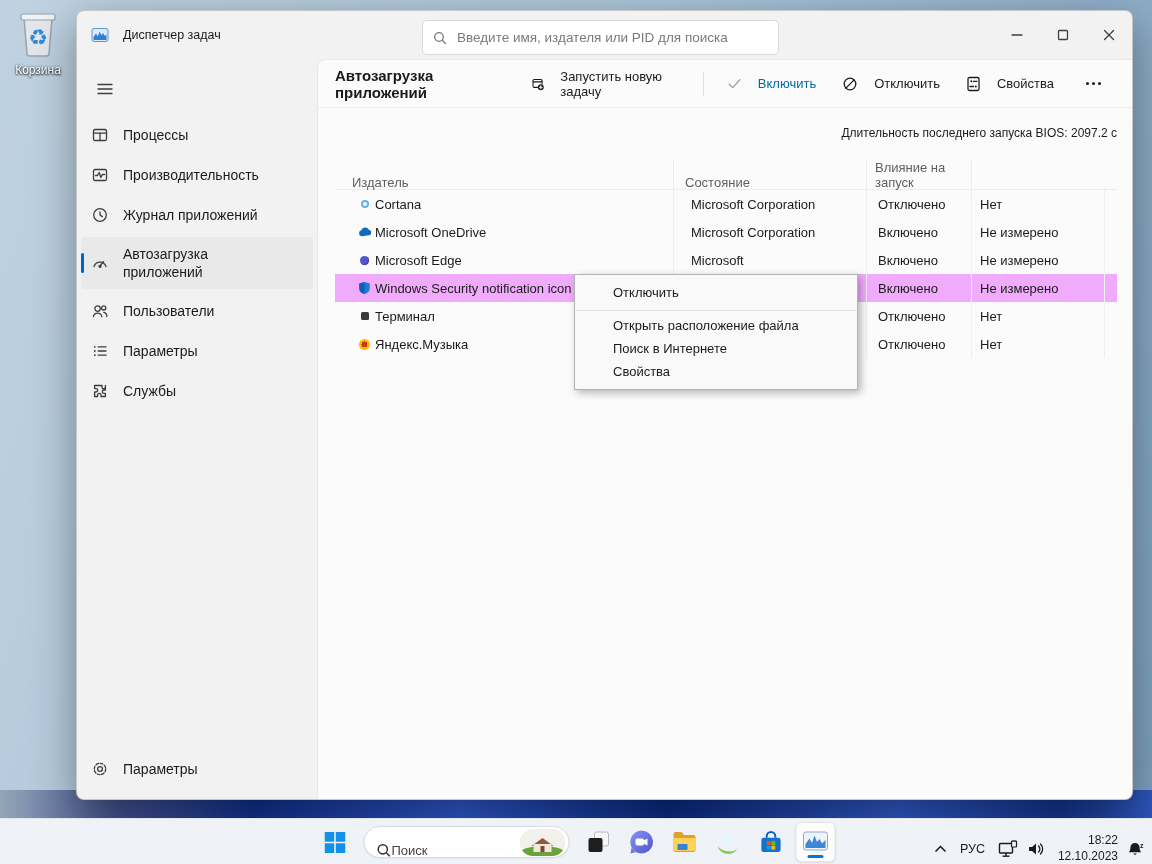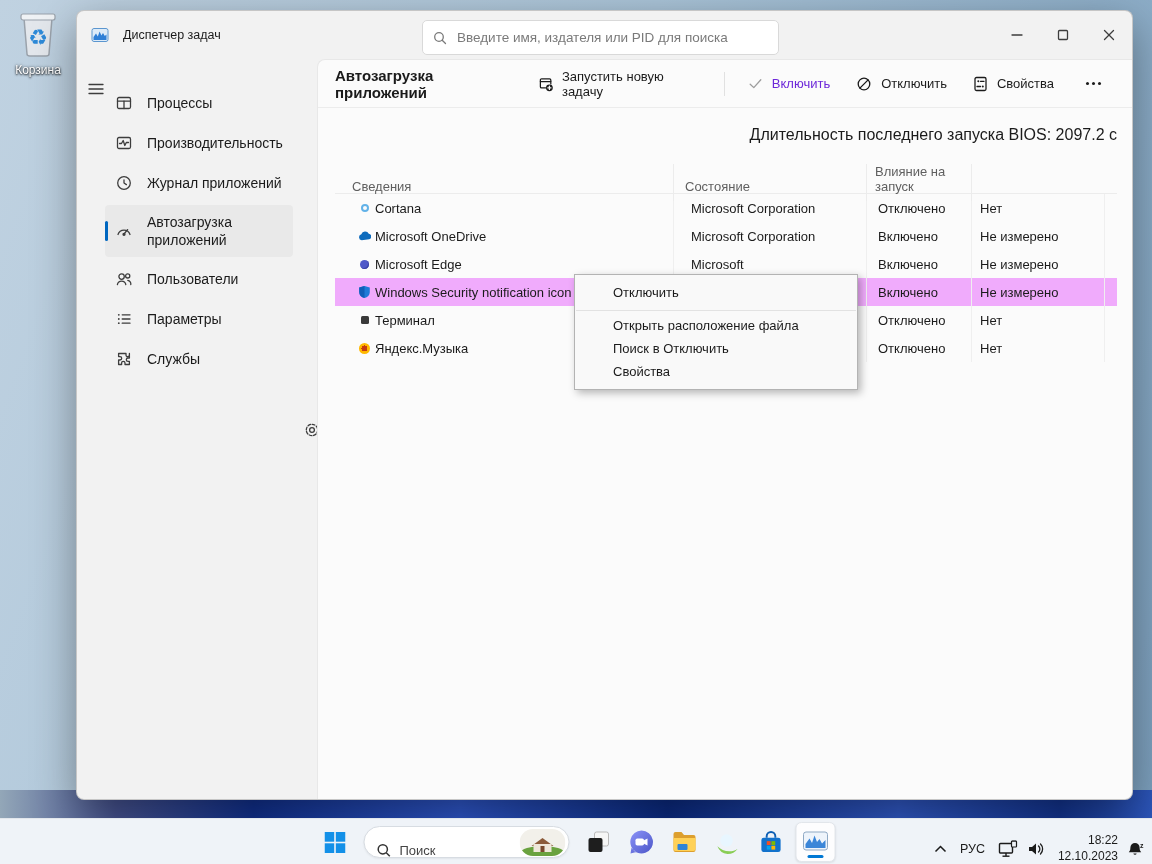--- a/index.html
+++ b/index.html
@@ -32,50 +32,50 @@
     background:#fff; border:1px solid #d9d9d9; border-radius:5px;
     display:flex; align-items:center; padding:0 10px; gap:10px; }
   .tb-search input { border:none; outline:none; flex:1; font-size:13.5px; font-family:inherit; color:#1b1b1b; background:transparent; }
   .tb-search input::placeholder { color:#7a7a7a; }
   .win-controls { position:absolute; right:0; top:0; height:48px; display:flex; }
   .wc-btn { width:46px; height:48px; display:flex; align-items:center; justify-content:center; }
 
   .win-body { position:absolute; top:48px; left:0; right:0; bottom:0; display:flex; }
 
   
-  .sidebar { width:240px; display:flex; padding:14px 4px 12px 4px; }
+  .sidebar { width:240px; display:flex; flex-direction:column; padding:14px 4px 12px 4px; }
   .hamburger { width:36px; height:32px; margin-left:6px; border-radius:4px;
     display:flex; align-items:center; justify-content:center; }
   .nav { margin-top:12px; display:flex; flex-direction:column; gap:4px; }
   .nav-item { position:relative; min-height:36px; border-radius:4px; display:flex;
     align-items:center; padding:0 10px; gap:14px; font-size:14px; cursor:default; }
   .nav-item .nicon { width:18px; height:18px; flex:0 0 18px; display:flex; align-items:center; justify-content:center; }
   .nav-item.selected { background:#e9e9e9; min-height:52px; }
   .nav-item.selected .nlabel { max-width:118px; line-height:1.3; }
   .nav-item.selected::before { content:""; position:absolute; left:0; top:50%; transform:translateY(-50%);
     width:3px; height:20px; border-radius:2px; background:#0067c0; }
   .nav-spacer { flex:1; }
   svg.ic { stroke:#3d3d3d; fill:none; stroke-width:1.3; stroke-linecap:round; stroke-linejoin:round; }
 
   
   .panel { flex:1; background:#fbfbfb; border-top-left-radius:8px; border-bottom-right-radius:8px;
     border-left:1px solid #e8e8e8; border-top:1px solid #e8e8e8; position:relative; overflow:hidden; }
   .page-header { height:47px; display:flex; align-items:center; padding:0 14px 0 17px; }
   .page-title { font-size:15px; font-weight:700; }
   .toolbar { margin-left:auto; display:flex; align-items:center; gap:4px; }
-  .tool-btn { display:flex; align-items:center; gap:9px; padding:7px 11px; border-radius:4px; font-size:13px; }
-  .tool-btn.disabled { color:#6d28d9; }
+  .tool-btn { display:flex; align-items:center; gap:16px; padding:7px 11px; border-radius:4px; font-size:13px; }
+  .tool-btn.disabled { color:#0369a1; }
   .tool-sep { width:1px; height:24px; background:#e1e1e1; margin:0 8px; }
   svg.tic { stroke:#1b1b1b; fill:none; stroke-width:1.3; stroke-linecap:round; stroke-linejoin:round; }
   svg.tic.dis { stroke:#9d9d9d; }
   .dots { display:flex; gap:3px; padding:0 6px; }
   .dots i { width:3px; height:3px; border-radius:50%; background:#1b1b1b; }
   .hdr-divider { height:1px; background:#ececec; }
 
-  .bios-line { text-align:right; padding:18px 15px 0 0; font-size:16px; }
+  .bios-line { text-align:right; padding:18px 15px 0 0; font-size:12px; }
 
   .table { margin:20px 15px 0 17px; }
   .tgrid { display:grid; grid-template-columns:339px 193px 105px 133px 1fr; }
   .thead { height:30px; border-bottom:1px solid #ececec; position:relative; }
   .th { position:relative; display:flex; align-items:flex-end; padding-bottom:7px; font-size:13px; color:#5f5f5f;
     border-right:1px solid #ececec; }
   .th:last-child, .td:last-child { border-right:none; }
   .th.c2, .td.c2 { padding-left:17px; }
   .th.c3, .td.c3 { padding-left:11px; }
   .th.c4, .td.c4 { padding-left:8px;align-items:center; }
@@ -100,21 +100,21 @@
   .ctx-item.first { height:29px; }
   .ctx-sep { height:1px; background:#e2e2e2; margin:3px 1px; }
 
   
   .taskbar { position:absolute; left:0; top:818px; width:1152px; height:46px; z-index:4;
     background:#eff3f8; border-top:1px solid #e2e7ec; }
   .tb-center { position:absolute; left:50%; top:0; transform:translateX(-50%); height:46px;
     display:flex; align-items:center; gap:7px; }
   .tb-ic { width:36px; height:40px; display:flex; align-items:center; justify-content:center; border-radius:5px; }
   .tb-searchpill { position:relative; width:206px; height:32px; background:#fff; border:1px solid #d7dce2;
-    border-radius:16px; display:flex; align-items:center; padding:16px 6px 0 12px; gap:8px; margin:0 4px;
+    border-radius:16px; display:flex; align-items:center; padding:16px 6px 0 12px; gap:0; margin:0 4px;
     box-shadow:0 1px 2px rgba(0,0,0,.06); }
   .tb-searchpill input { border:none; outline:none; background:transparent; font-size:13px; font-family:inherit; width:90px; color:#333; }
   .tb-searchpill input::placeholder { color:#444; }
   .pill-img { position:absolute; right:3px; top:2px; width:46px; height:27px; border-radius:14px; overflow:hidden; }
   .tm-active { position:relative; width:40px; height:40px; background:#fdfdfe; border:1px solid #e2e6eb;
     border-radius:6px; display:flex; align-items:center; justify-content:center; box-shadow:0 1px 2px rgba(0,0,0,.08); }
   .tm-underline { position:absolute; bottom:3px; left:50%; transform:translateX(-50%);
     width:16px; height:3px; border-radius:2px; background:#0078d4; }
 
   .tray { position:absolute; right:4px; top:0; height:60px; display:flex; align-items:center; gap:9px; padding-right:4px; }
@@ -316,21 +316,21 @@
             </div>
           </div>
         </div>
         <div class="hdr-divider"></div>
 
         <div class="bios-line">Длительность последнего запуска BIOS: 2097.2 с</div>
 
         <div class="table">
           <div class="tgrid thead">
             <div class="th c2">
-                <span>Сведения</span>
+                <span>Издатель</span>
               </div>
             <div class="th c3">
                 <span>Состояние</span>
               </div>
             <div class="th c4">
                 <span>Влияние на запуск</span>
               </div>
             <div class="th"></div>
           </div>
 
@@ -418,21 +418,21 @@
           </div>
         </div>
       </div>
     </div>
   </div>
 
   <div class="ctx">
     <div class="ctx-item first">Отключить</div>
     <div class="ctx-sep"></div>
     <div class="ctx-item">Открыть расположение файла</div>
-    <div class="ctx-item">Поиск в Отключить</div>
+    <div class="ctx-item">Поиск в Интернете</div>
     <div class="ctx-item">Свойства</div>
   </div>
 
   <div class="taskbar">
     <div class="tb-center">
       <div class="tb-ic">
         <svg width="21" height="21" viewBox="0 0 21 21">
           <rect x="0" y="0" width="9.7" height="9.7" fill="#1390e8"></rect>
             <rect x="11.3" y="0" width="9.7" height="9.7" fill="#1390e8"></rect>
           <rect x="0" y="11.3" width="9.7" height="9.7" fill="#1390e8"></rect>

